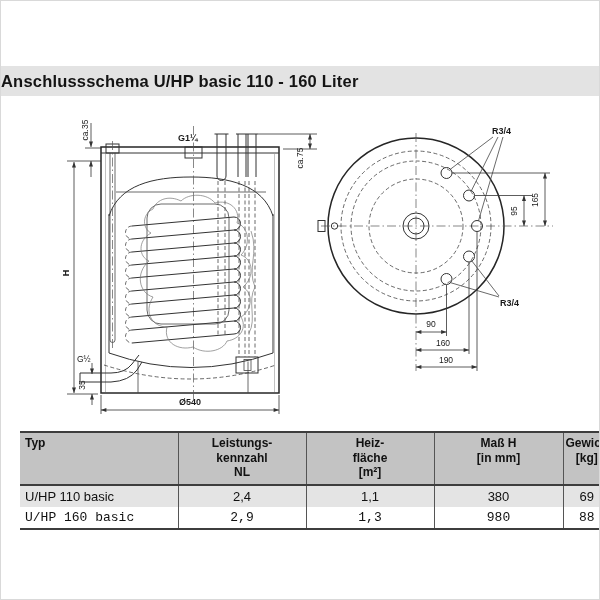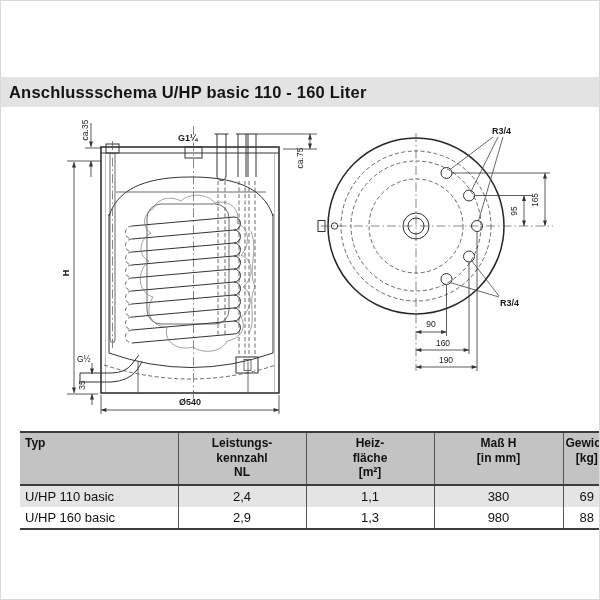--- a/index.html
+++ b/index.html
@@ -1,19 +1,19 @@
 <!DOCTYPE html>
 <html><head>
 <meta charset="utf-8">
 <style>
   html,body{margin:0;padding:0;background:#fff;}
   body{width:600px;height:600px;font-family:"Liberation Sans",sans-serif;}
   .page{position:relative;width:598px;height:598px;border:1px solid #d9d9d9;background:#fff;overflow:hidden;}
-  .title-band{position:absolute;left:0;top:76px;width:100%;height:30px;background:#e3e3e3;
-    color:#141414;font-size:16.5px;font-weight:bold;line-height:30px;padding-left:8px;
+  .title-band{position:absolute;left:0;top:65px;width:100%;height:30px;background:#e3e3e3;
+    color:#141414;font-size:16.5px;font-weight:bold;line-height:30px;
     box-sizing:border-box;letter-spacing:.2px;}
   svg.drawing{position:absolute;left:0;top:0;}
 
   
   .ol{stroke:#262626;stroke-width:1.5;fill:none}
   .ml{stroke:#333;stroke-width:1;fill:none}
   .tl{stroke:#444;stroke-width:.8;fill:none}
   .wl{stroke:#999;stroke-width:.6;fill:none}
   .dl{stroke:#444;stroke-width:.8;fill:none;stroke-dasharray:4 2.5}
   .cl{stroke:#555;stroke-width:.7;fill:none;stroke-dasharray:9 3 1.5 3}
@@ -24,21 +24,21 @@
 
   
   table.spec{position:absolute;left:19px;top:430px;width:590px;border-collapse:collapse;
     table-layout:fixed;color:#111;}
   table.spec th{background:#c3c3c3;font-size:12px;font-weight:bold;vertical-align:top;
     padding:3px 2px 4px;white-space:pre-line;line-height:1.22;text-align:center;
     border-top:2px solid #3d3d3d;border-bottom:2px solid #3d3d3d;}
   table.spec td{font-size:13px;height:21px;text-align:center;padding:0 14px;}
   table.spec th.c1,table.spec td.c1{text-align:left;padding-left:5px;}
   table.spec tr.r1 td{background:#e4e4e4;}
-  table.spec tr.r2 td{border-bottom:2px solid #3d3d3d;}
+  table.spec tr.r2 td{border-bottom:2px solid #3d3d3d;font-family:Liberation Mono, monospace;}
   table.spec th+th,table.spec td+td{border-left:1.5px solid #555;}
 </style>
 </head>
 <body>
 
 <div class="page">
 
   <div class="title-band">Anschlussschema U/HP basic 110 - 160 Liter</div>
 
   <svg class="drawing" width="598" height="598" viewBox="0 0 598 598">

